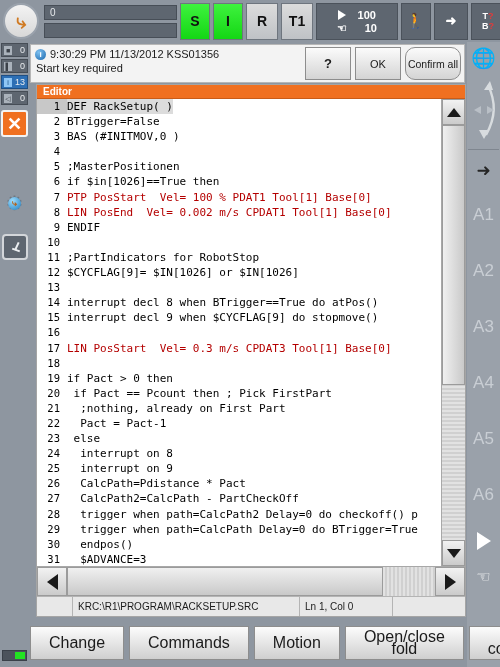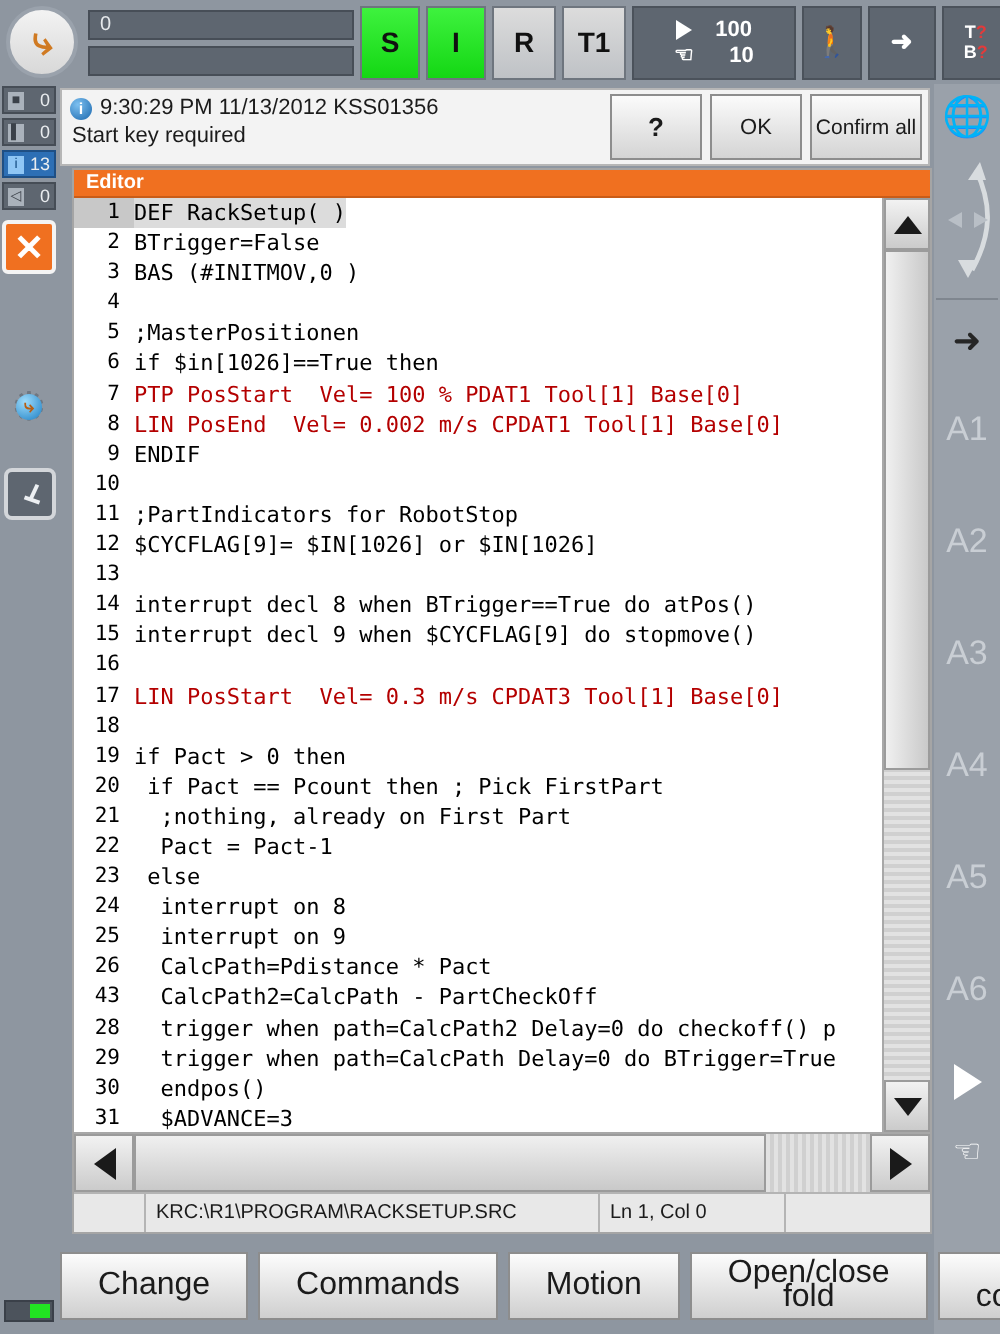--- a/index.html
+++ b/index.html
@@ -197,21 +197,21 @@
   .msgbtns { display:flex; align-items:center; gap:4px; padding: 2px 3px 2px 0;}
   .mbtn {
     border:1px solid #8d8d8d;
     background: linear-gradient(#fbfbfb, #d4d4d4);
     font-size:11px; color:#1b1b1b;
     display:flex; align-items:center; justify-content:center;
     height: 33px;
   }
   .mbtn.help { width: 46px; font-size:13px; font-weight:bold; }
   .mbtn.ok   { width: 46px; }
-  .mbtn.conf { width: 56px; font-size:10.5px; }
+  .mbtn.conf { width: 56px; font-size:10.5px;border-radius:10px; }
 
   
   .editorwin {
     position: absolute; left: 36px; top: 84px;
     width: 430px; height: 533px;
     background: #e8e8e8;
     border: 1px solid #a5a5a5;
     display: flex; flex-direction: column;
   }
   .ed-title {
@@ -449,21 +449,21 @@
           <div class="cline motion"><span class="ln">17</span><span class="tx">LIN PosStart  Vel= 0.3 m/s CPDAT3 Tool[1] Base[0]</span></div>
           <div class="cline"><span class="ln">18</span><span class="tx"></span></div>
           <div class="cline"><span class="ln">19</span><span class="tx">if Pact &gt; 0 then</span></div>
           <div class="cline"><span class="ln">20</span><span class="tx"> if Pact == Pcount then ; Pick FirstPart</span></div>
           <div class="cline"><span class="ln">21</span><span class="tx">  ;nothing, already on First Part</span></div>
           <div class="cline"><span class="ln">22</span><span class="tx">  Pact = Pact-1</span></div>
           <div class="cline"><span class="ln">23</span><span class="tx"> else</span></div>
           <div class="cline"><span class="ln">24</span><span class="tx">  interrupt on 8</span></div>
           <div class="cline"><span class="ln">25</span><span class="tx">  interrupt on 9</span></div>
           <div class="cline"><span class="ln">26</span><span class="tx">  CalcPath=Pdistance * Pact</span></div>
-          <div class="cline"><span class="ln">43</span><span class="tx">  CalcPath2=CalcPath - PartCheckOff</span></div>
+          <div class="cline"><span class="ln">27</span><span class="tx">  CalcPath2=CalcPath - PartCheckOff</span></div>
           <div class="cline"><span class="ln">28</span><span class="tx">  trigger when path=CalcPath2 Delay=0 do checkoff() p</span></div>
           <div class="cline"><span class="ln">29</span><span class="tx">  trigger when path=CalcPath Delay=0 do BTrigger=True</span></div>
           <div class="cline"><span class="ln">30</span><span class="tx">  endpos()</span></div>
           <div class="cline"><span class="ln">31</span><span class="tx">  $ADVANCE=3</span></div>
         </div>
       <div class="vscroll">
         <div class="vs-btn">
             <span class="up"></span>
           </div>
         <div class="vs-track">

